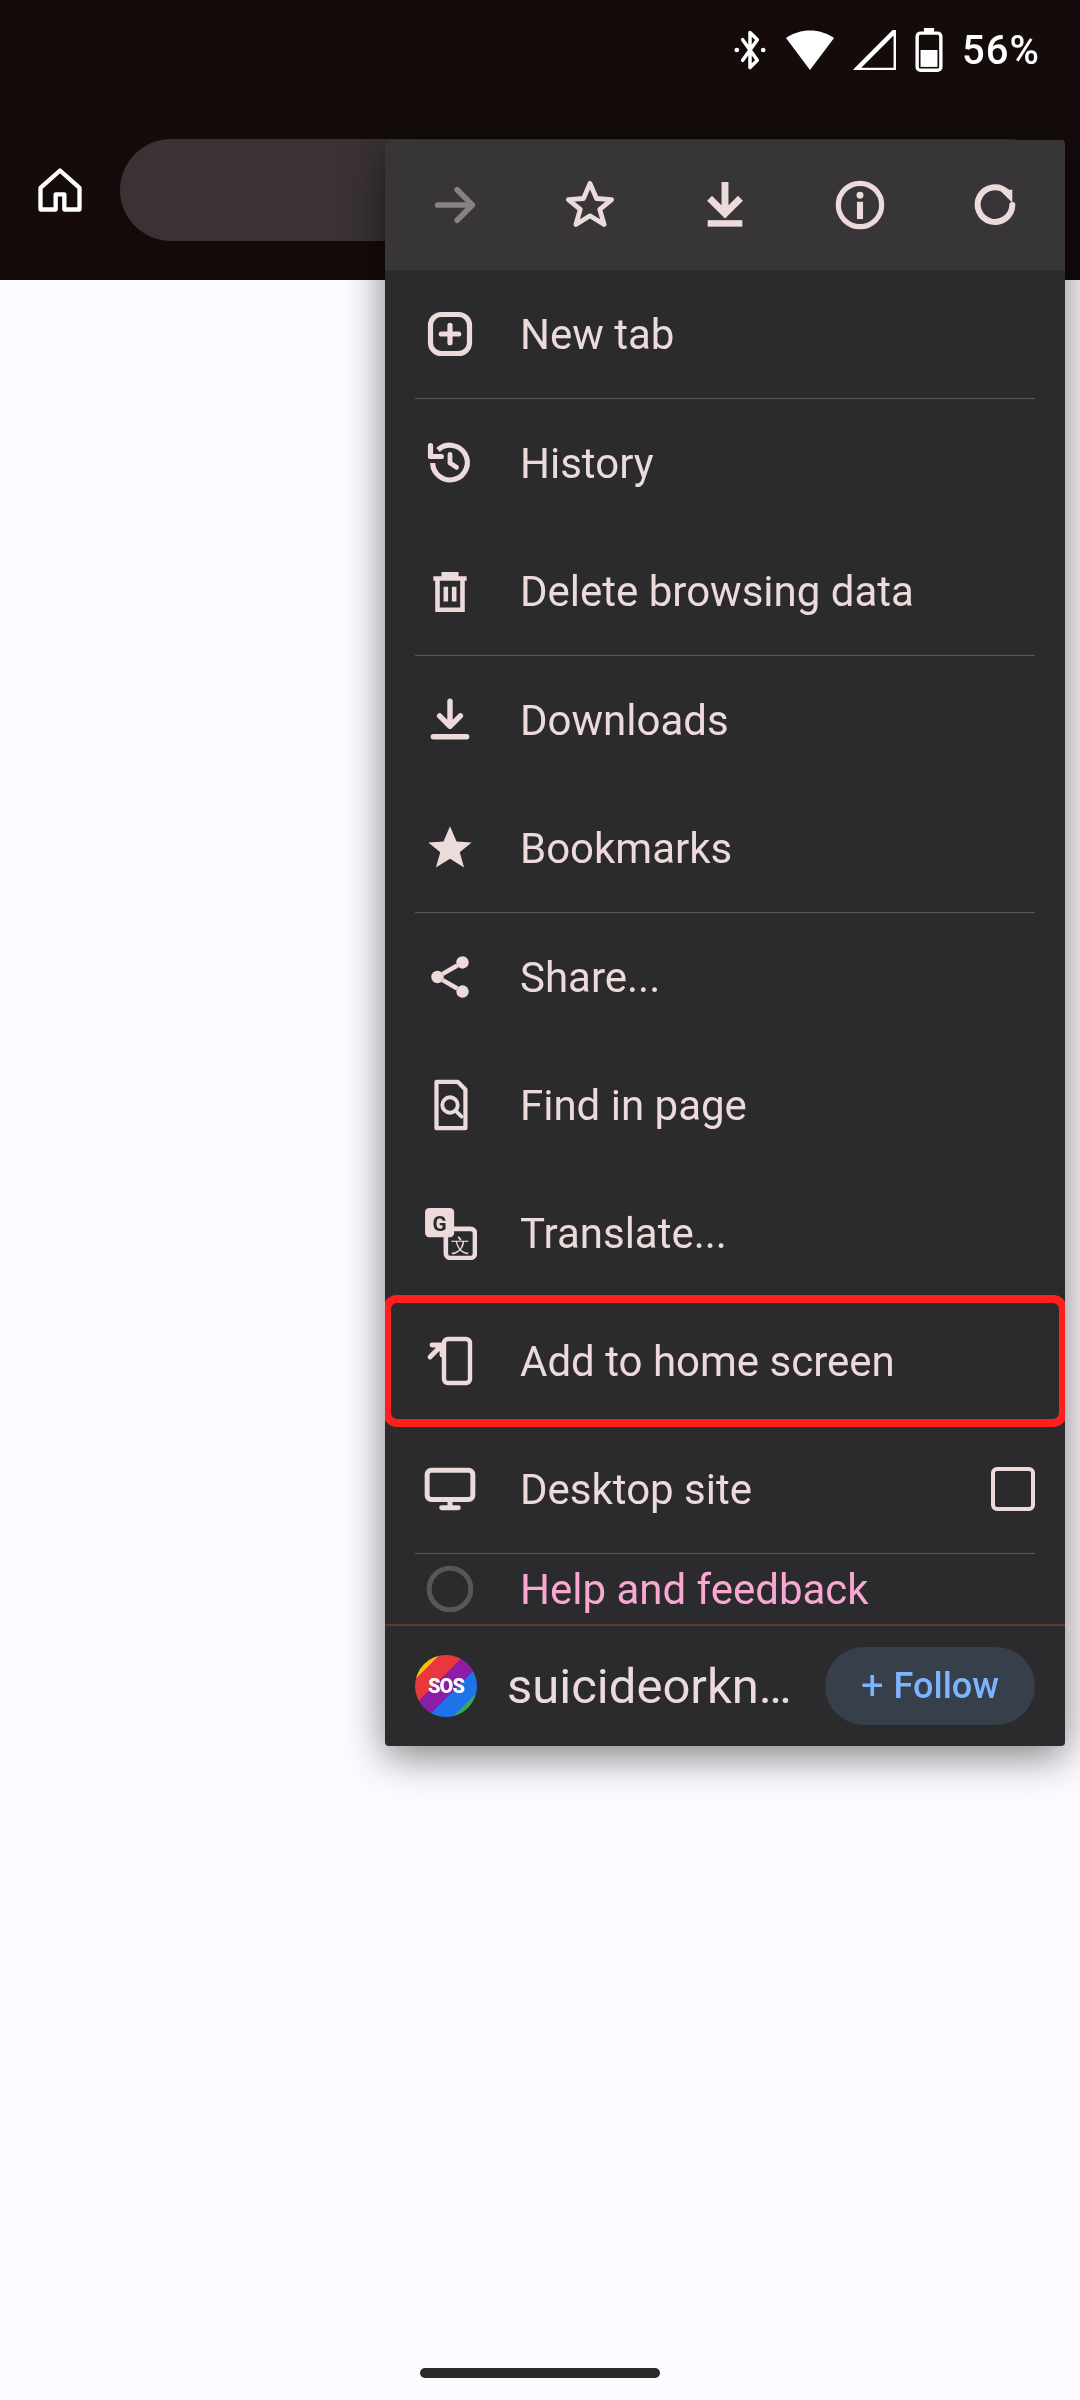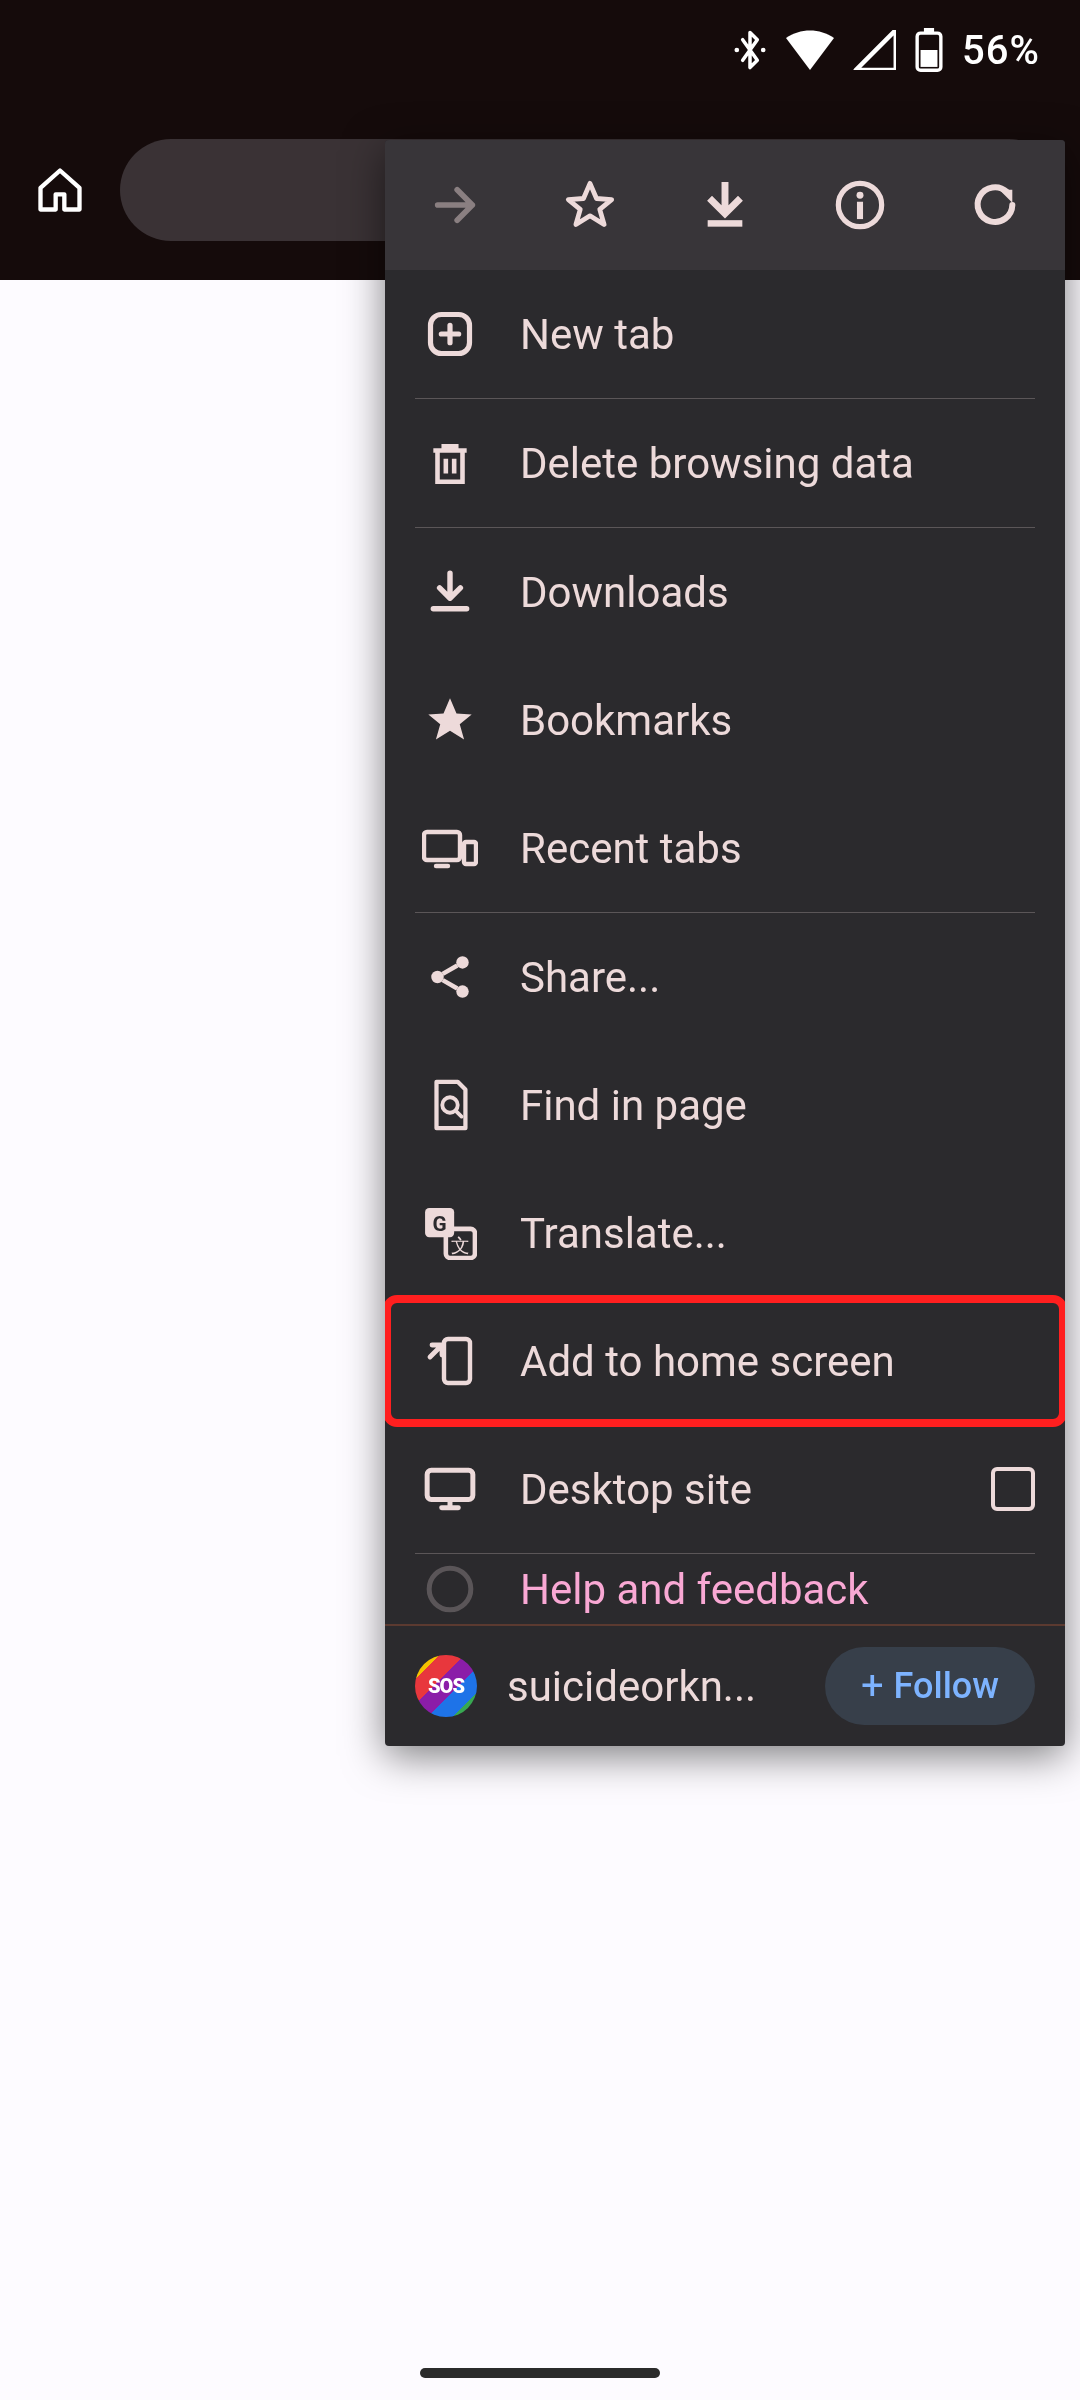--- a/index.html
+++ b/index.html
@@ -30,21 +30,21 @@
   .menu-item .label { flex:1; white-space:nowrap; overflow:hidden; text-overflow:ellipsis; }
   .menu-sep { height:1px; background:rgba(237,218,218,0.25); margin:0 30px; }
   .menu-item .chk { width:44px; height:44px; border:4px solid #eddada; border-radius:6px; margin-left:10px; flex-shrink:0;}
   .menu-item.highlighted { outline:8px solid #ff1f1f; outline-offset:-6px; border-radius:12px; }
 
   .menu-last-fade { height:70px; display:flex; align-items:center; padding:0 30px; color:#f9a8d4; font-size:42px; gap:35px;}
   .menu-last-fade .micon { width:70px; height:70px; display:flex; align-items:center; justify-content:center;}
   .menu-foot-sep { height:2px; background:#5b3a30; margin:0; }
   .menu-footer { display:flex; align-items:center; height:120px; padding:0 30px; gap:30px;}
   .sos-avatar { width:62px; height:62px; border-radius:50%; background:linear-gradient(135deg,#f4c300 0%,#f4c300 20%,#e8373d 20%,#e8373d 40%,#8b1da8 40%,#8b1da8 60%,#1e73e8 60%,#1e73e8 80%,#38a852 80%); display:flex; align-items:center; justify-content:center; color:#fff; font-weight:900; font-size:20px; letter-spacing:-1px;}
-  .footer-title { flex:1; color:#eddada; font-size:42px; white-space:nowrap; overflow:hidden; text-overflow:ellipsis;}
+  .footer-title { flex:1; color:#eddada; font-size:49px; white-space:nowrap; overflow:hidden; text-overflow:ellipsis;}
   .follow-chip { display:flex; align-items:center; gap:10px; background:#373f4a; color:#7db3ff; font-size:36px; font-weight:500; padding:18px 36px; border-radius:60px;}
   .follow-chip .plus { font-size:40px; line-height:1; font-weight:400; color:#7db3ff;}
 
   
   .nav-pill { position:absolute; bottom:22px; left:50%; transform:translateX(-50%); width:240px; height:10px; background:#2b2b2b; border-radius:10px;}
 </style>
 </head>
 <body>
 
 <div class="screen">
@@ -129,20 +129,30 @@
               <rect x="3" y="3" width="18" height="18" rx="5" fill="none" stroke="#eddada" stroke-width="2.4"></rect>
               <path d="M12 8 V16 M8 12 H16" stroke="#eddada" stroke-width="2.4" stroke-linecap="round"></path>
             </svg>
         </div>
         <span class="label">New tab</span>
       </div>
 
 
       <div class="menu-sep"></div>
 
+      <div class="menu-item">
+        <div class="micon">
+          <svg width="52" height="52" viewBox="0 0 24 24">
+              <path d="M4 12 A8 8 0 1 0 6.5 6" fill="none" stroke="#eddada" stroke-width="2.4"></path>
+              <path d="M3 4 L3 9 L8 9" fill="none" stroke="#eddada" stroke-width="2.4" stroke-linecap="round" stroke-linejoin="round"></path>
+              <path d="M12 8 V12 L15 14" fill="none" stroke="#eddada" stroke-width="2.2" stroke-linecap="round"></path>
+            </svg>
+        </div>
+        <span class="label">History</span>
+      </div>
 
       <div class="menu-item">
         <div class="micon">
           <svg width="50" height="50" viewBox="0 0 24 24">
               <path d="M4 6 H20 M9 6 V4 H15 V6 M6 6 V21 H18 V6" fill="none" stroke="#eddada" stroke-width="2.2"></path>
               <path d="M10 10 V17 M14 10 V17" stroke="#eddada" stroke-width="2.2"></path>
             </svg>
         </div>
         <span class="label">Delete browsing data</span>
       </div>
@@ -161,30 +171,20 @@
 
       <div class="menu-item">
         <div class="micon">
           <svg width="52" height="52" viewBox="0 0 24 24">
               <path d="M12 2 L15 9 L22 9.5 L16.5 14 L18.5 21 L12 17 L5.5 21 L7.5 14 L2 9.5 L9 9 Z" fill="#eddada"></path>
             </svg>
         </div>
         <span class="label">Bookmarks</span>
       </div>
 
-      <div class="menu-item">
-        <div class="micon">
-          <svg width="56" height="50" viewBox="0 0 28 24">
-              <rect x="1" y="4" width="18" height="14" rx="1.5" fill="none" stroke="#eddada" stroke-width="2.2"></rect>
-              <rect x="21" y="9" width="6" height="11" rx="1" fill="none" stroke="#eddada" stroke-width="2.2"></rect>
-              <path d="M7 21 H13" stroke="#eddada" stroke-width="2.2" stroke-linecap="round"></path>
-            </svg>
-        </div>
-        <span class="label">Recent tabs</span>
-      </div>
 
       <div class="menu-sep"></div>
 
       <div class="menu-item">
         <div class="micon">
           <svg width="50" height="50" viewBox="0 0 24 24">
               <circle cx="6" cy="12" r="3" fill="#eddada"></circle>
               <circle cx="18" cy="5" r="3" fill="#eddada"></circle>
               <circle cx="18" cy="19" r="3" fill="#eddada"></circle>
               <path d="M8.5 10.5 L15.5 6.5 M8.5 13.5 L15.5 17.5" stroke="#eddada" stroke-width="2.2"></path>

